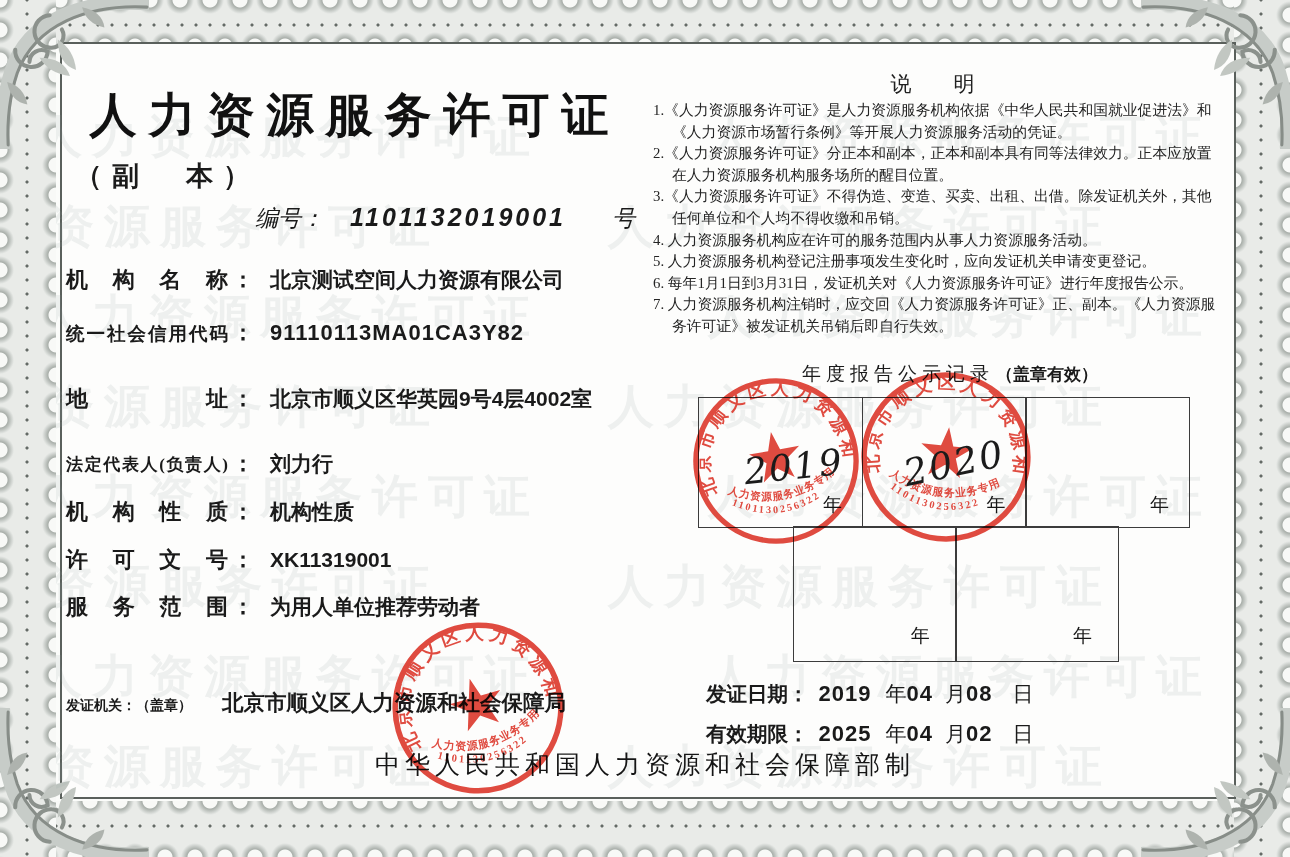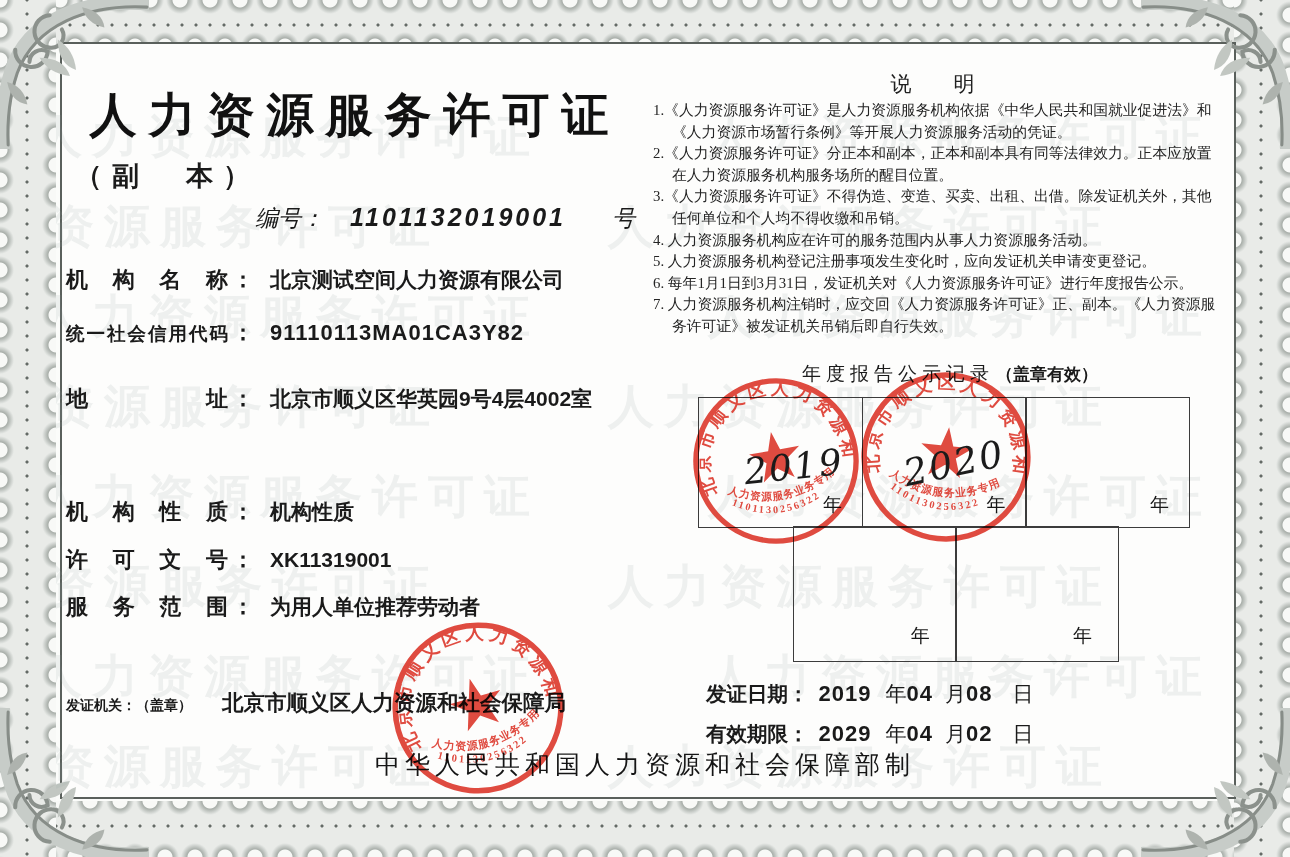--- a/index.html
+++ b/index.html
@@ -198,20 +198,23 @@
 
     <div class="field" style="top:265px">
       <span class="flabel">机构名称</span><span class="fcolon">：</span><span class="fvalue">北京测试空间人力资源有限公司</span>
     </div>
     <div class="field f-code" style="top:318px">
       <span class="flabel">统一社会信用代码</span><span class="fcolon">：</span><span class="fvalue">91110113MA01CA3Y82</span>
     </div>
     <div class="field" style="top:384px">
       <span class="flabel">地址</span><span class="fcolon">：</span><span class="fvalue">北京市顺义区华英园9号4层4002室</span>
     </div>
+    <div class="field f-paren" style="top:449px">
+      <span class="flabel">法定代表人(负责人)</span><span class="fcolon">：</span><span class="fvalue">刘力行</span>
+    </div>
     <div class="field" style="top:497px">
       <span class="flabel">机构性质</span><span class="fcolon">：</span><span class="fvalue">机构性质</span>
     </div>
     <div class="field" style="top:545px">
       <span class="flabel">许可文号</span><span class="fcolon">：</span><span class="fvalue">XK11319001</span>
     </div>
     <div class="field" style="top:592px">
       <span class="flabel">服务范围</span><span class="fcolon">：</span><span class="fvalue">为用人单位推荐劳动者</span>
     </div>
 
@@ -260,21 +263,21 @@
       <span class="dlabel">发证日期：</span>
       <span class="dval y">2019</span>
       <span class="dunit">年</span>
       <span class="dval m">04</span>
       <span class="dunit">月</span>
       <span class="dval d">08</span>
       <span class="dunit">日</span>
     </div>
     <div class="daterow valid">
       <span class="dlabel">有效期限：</span>
-      <span class="dval y">2029</span>
+      <span class="dval y">2025</span>
       <span class="dunit">年</span>
       <span class="dval m">04</span>
       <span class="dunit">月</span>
       <span class="dval d">02</span>
       <span class="dunit">日</span>
     </div>
 
     <div class="stamp s1">
       <svg viewBox="0 0 200 200">
         <circle cx="100" cy="100" r="90" fill="none" stroke="#dd3b2f" stroke-width="6"></circle>

